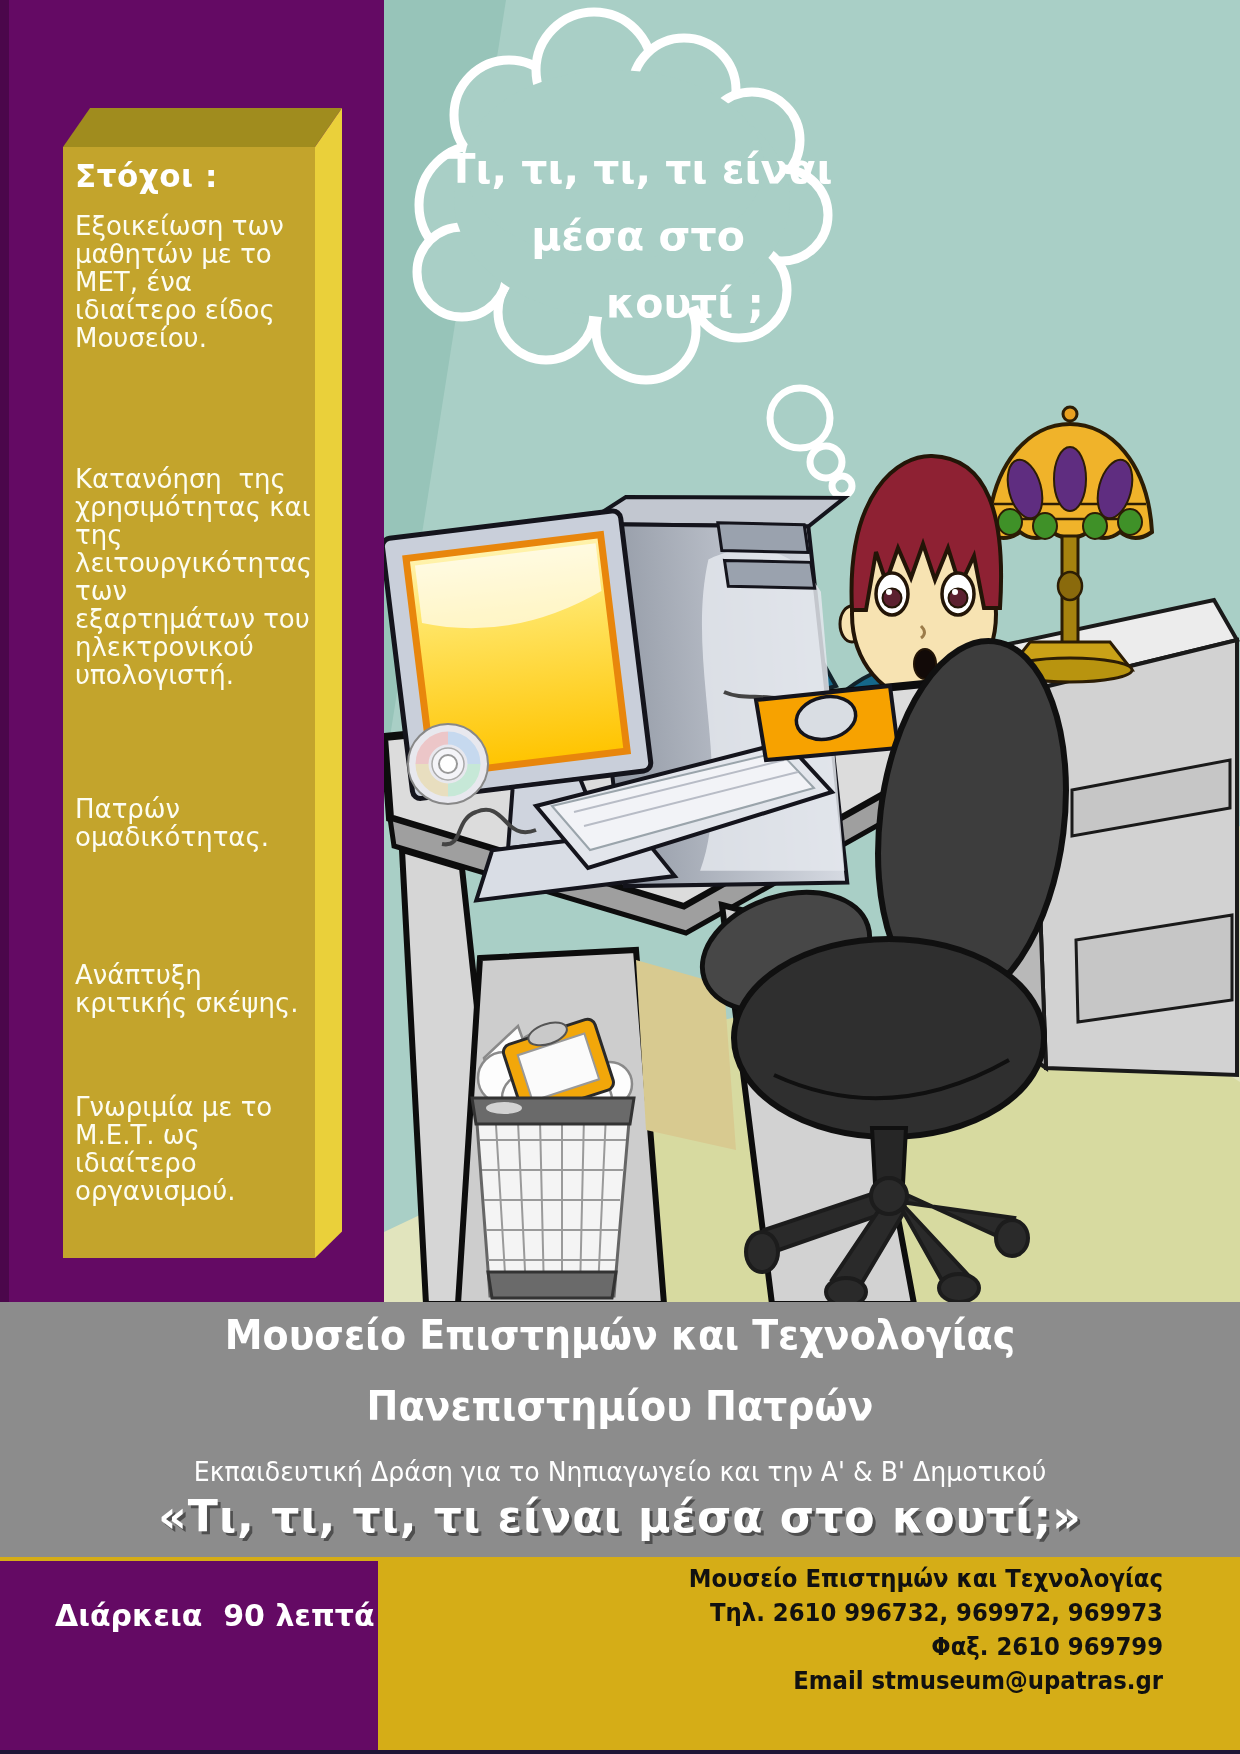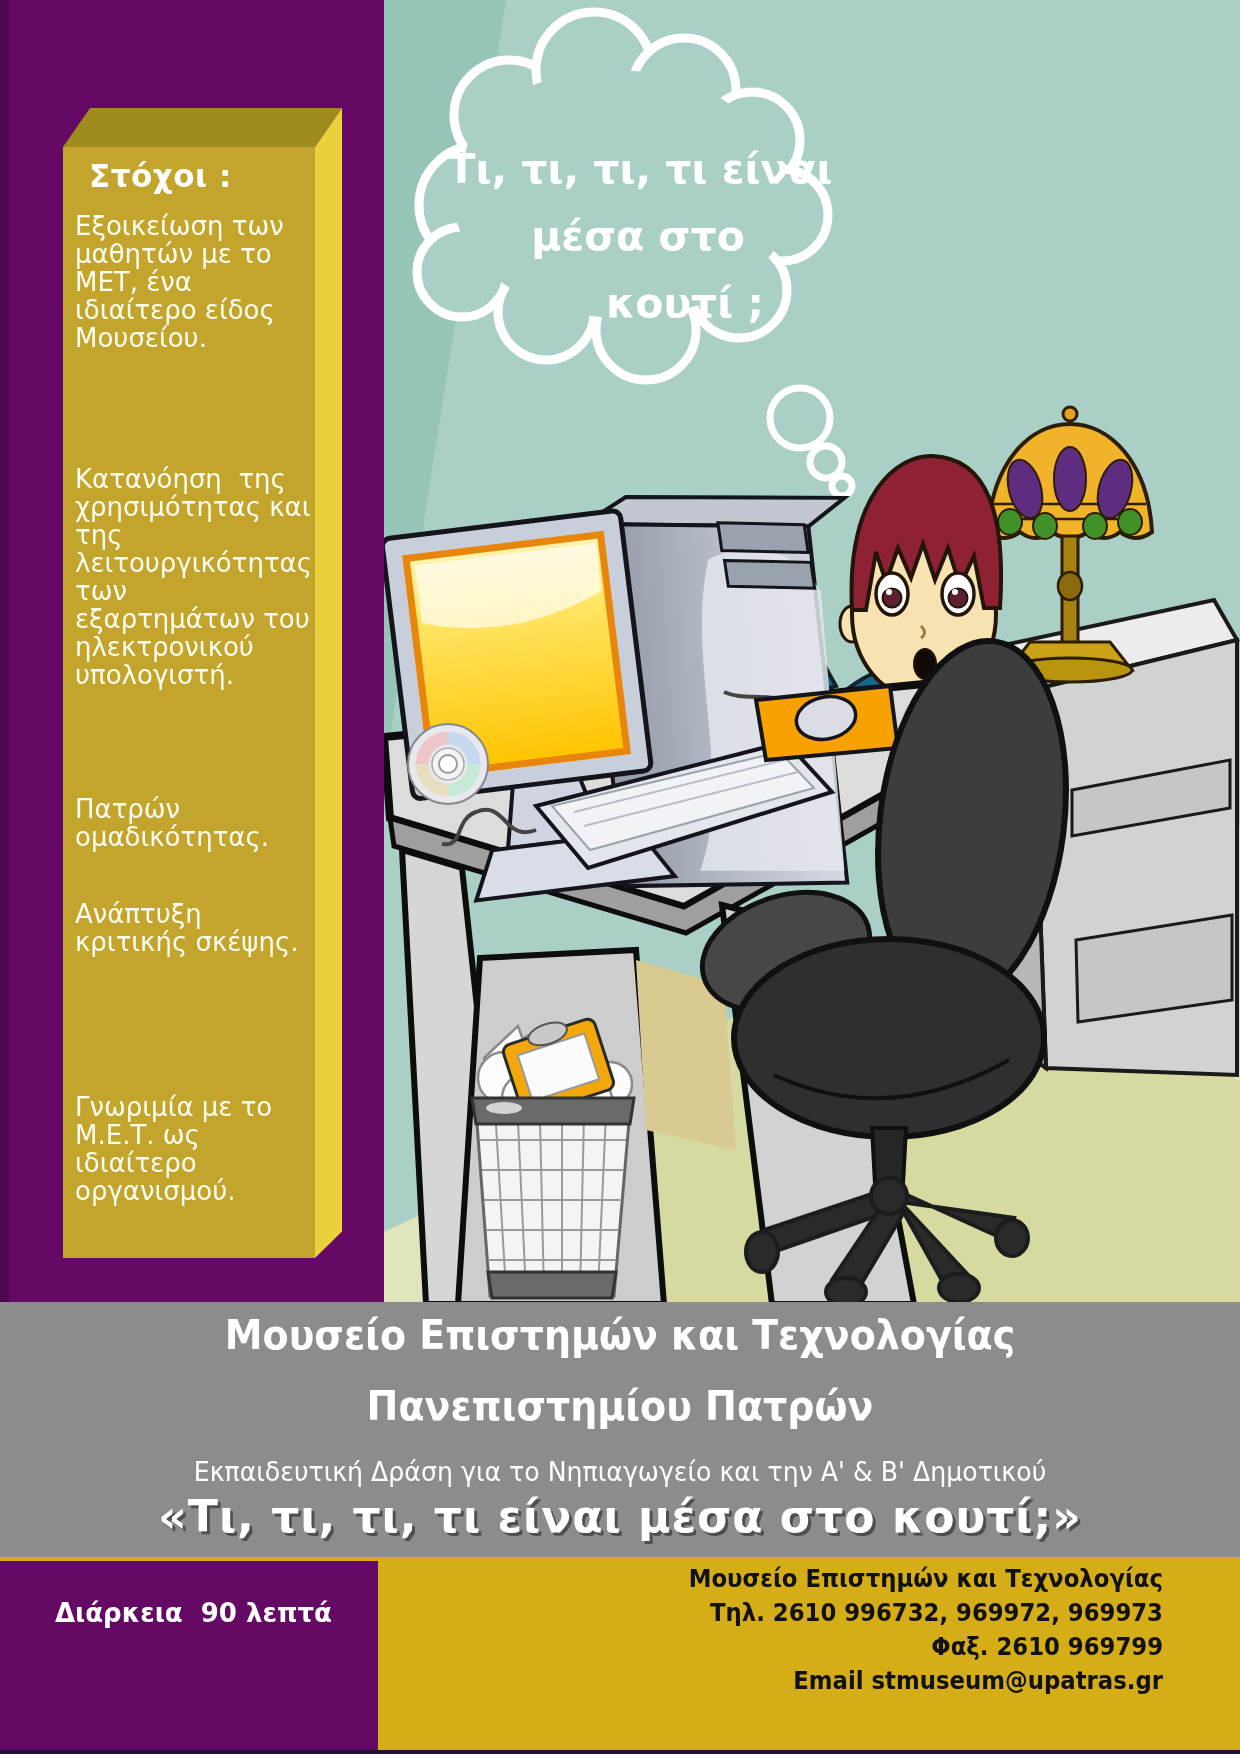--- a/index.html
+++ b/index.html
@@ -10,54 +10,54 @@
   .abs{position:absolute;}
   
   #sidebar{left:0;top:0;width:384px;height:1302px;background:#640a64;}
   #sidebar-edge{left:0;top:0;width:9px;height:1557px;background:#4b074b;}
   .box-face{position:absolute;}
   #box-front{left:63px;top:147px;width:252px;height:1111px;background:#c3a42c;}
   #box-top{left:63px;top:108px;width:279px;height:39px;background:#a08c1e;
     clip-path:polygon(0 100%,9.7% 0,100% 0,90.3% 100%);}
   #box-right{left:315px;top:108px;width:27px;height:1150px;background:#ead03a;
     clip-path:polygon(0 3.4%,100% 0,100% 97.7%,0 100%);}
-  .goal-title{left:75px;width:238px;color:#fff;font-size:31px;font-weight:bold;letter-spacing:.5px;margin-left:14px;}
+  .goal-title{left:75px;width:238px;color:#fff;font-size:31px;font-weight:bold;letter-spacing:.5px;}
   .goal{left:75px;width:238px;color:#fdfdf2;font-size:26px;line-height:28px;white-space:pre-wrap;}
   
   #gray-band{left:0;top:1302px;width:1240px;height:255px;background:#8c8c8c;}
   .band-line{left:0;width:1240px;text-align:center;color:#ffffff;}
   .band-title{font-size:40px;font-weight:600;transform:scaleX(.95);}
   .band-sub{font-size:26px;font-weight:400;transform:scaleX(.97);}
   .band-headline{font-size:45px;font-weight:700;letter-spacing:1px;
     text-shadow:3px 3px 0 #4f4f4f;transform:scaleX(.98);}
   
   #gold-footer{left:0;top:1557px;width:1240px;height:197px;background:#d5ad17;}
   #purple-footer{left:0;top:1561px;width:378px;height:193px;background:#640a64;}
-  #duration{left:55px;top:1598px;width:320px;color:#ffffff;font-size:26px;font-weight:600;white-space:pre-wrap;}
+  #duration{left:55px;top:1598px;width:320px;color:#ffffff;font-size:30px;font-weight:600;white-space:pre-wrap;}
   #contact{right:77px;top:1562px;width:520px;text-align:right;color:#111111;}
   .contact-line{font-size:24px;font-weight:700;line-height:34px;transform:scaleX(.95);transform-origin:right center;white-space:nowrap;}
   #bottom-line{left:0;top:1750px;width:1240px;height:4px;background:#1e1535;}
   
   #illustration{left:384px;top:0;width:856px;height:1304px;}
   svg text{font-family:"DejaVu Sans","Liberation Sans",sans-serif;}
 </style>
 </head>
 <body>
 
 <div id="poster">
 
   <div id="sidebar" class="abs">
     <div id="box-top" class="box-face"></div>
     <div id="box-right" class="box-face"></div>
     <div id="box-front" class="box-face"></div>
     <div class="abs goal-title" style="top:158px">Στόχοι :</div>
     <div class="abs goal" style="top:212px">Εξοικείωση των μαθητών με το ΜΕΤ, ένα ιδιαίτερο είδος Μουσείου.</div>
     <div class="abs goal" style="top:465px">Κατανόηση  της χρησιμότητας και της λειτουργικότητας των εξαρτημάτων του ηλεκτρονικού υπολογιστή.</div>
     <div class="abs goal" style="top:795px">Πατρών ομαδικότητας.</div>
-    <div class="abs goal" style="top:900px">Ανάπτυξη κριτικής σκέψης.</div>
+    <div class="abs goal" style="top:961px">Ανάπτυξη κριτικής σκέψης.</div>
     <div class="abs goal" style="top:1093px">Γνωριμία με το Μ.Ε.Τ. ως ιδιαίτερο οργανισμού.</div>
   </div>
   <div id="sidebar-edge" class="abs"></div>
 
   <svg id="illustration" class="abs" viewBox="0 0 856 1304">
     <defs>
       <linearGradient id="screenGrad" x1="0" y1="0" x2="0" y2="1">
         <stop offset="0" stop-color="#fff3b0"></stop>
         <stop offset="0.3" stop-color="#ffe566"></stop>
         <stop offset="1" stop-color="#ffc400"></stop>

